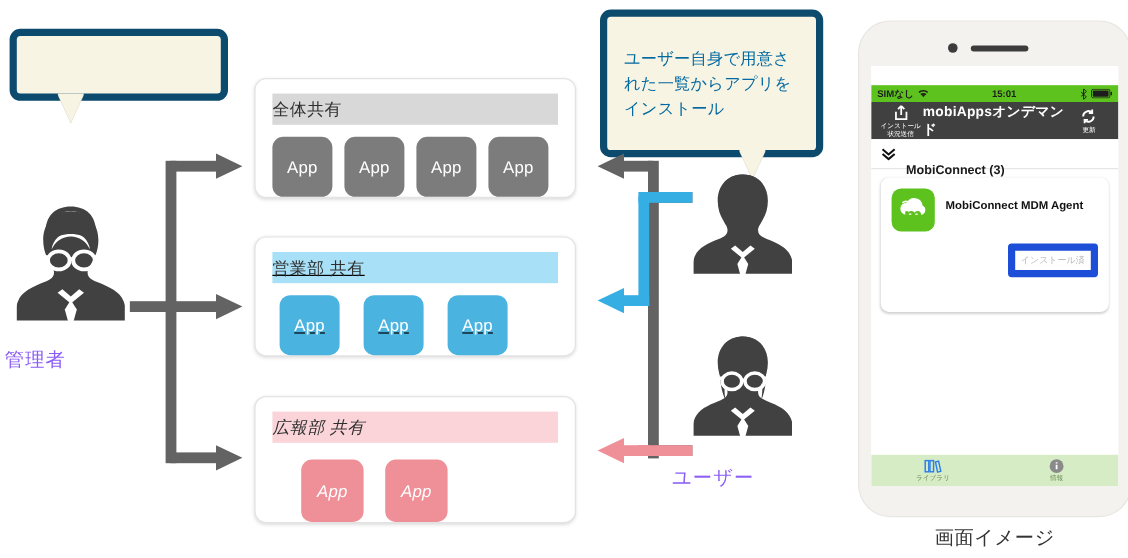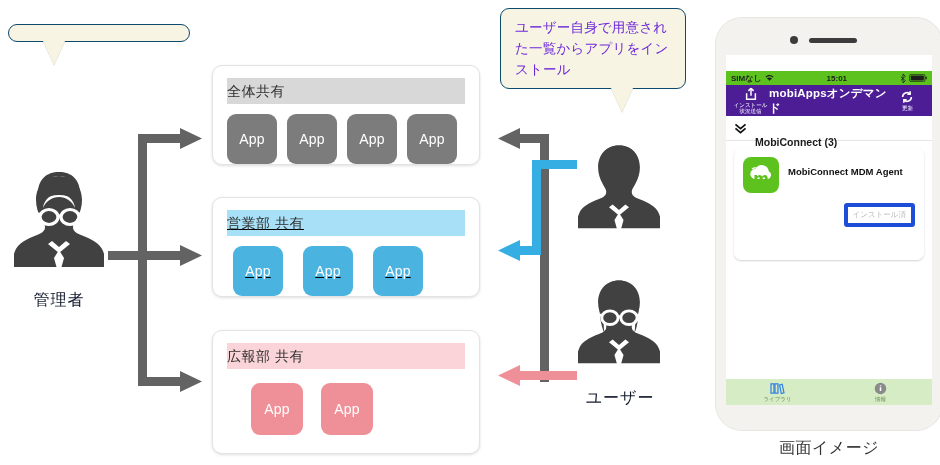--- a/index.html
+++ b/index.html
@@ -5,37 +5,37 @@
   html,body{margin:0;padding:0;}
   body{
     width:940px;height:465px;background:#ffffff;position:relative;overflow:hidden;
     font-family:"Liberation Sans","DejaVu Sans",sans-serif;
     -webkit-font-smoothing:antialiased;
   }
   .abs{position:absolute;}
 
   
   .callout{
-    position:absolute;background:#f7f4e4;border:1px solid #0c4a6e;border-radius:9px;
-    box-sizing:border-box;color:#6d28d9;font-size:13.5px;line-height:21px;
-    padding:8px 14px;letter-spacing:.2px;
+    position:absolute;background:#f7f4e4;border:6px solid #0c4a6e;border-radius:9px;
+    box-sizing:border-box;color:#0369a1;font-size:13.5px;line-height:21px;
+    padding:24px 14px;letter-spacing:.2px;
   }
   .callout .tail{
     position:absolute;width:0;height:0;border-left:11px solid transparent;
     border-right:11px solid transparent;border-top:24px solid #f7f4e4;
     bottom:-24px;filter:drop-shadow(0 1px 0 #dedacb);
   }
   #callout-admin{left:8px;top:24px;width:182px;}
   #callout-admin .tail{left:34px;}
   #callout-user{left:500px;top:8px;width:186px;}
   #callout-user .tail{left:110px;}
 
   
   .person-label{
-    position:absolute;text-align:center;font-size:16px;color:#0f172a;letter-spacing:1px;
+    position:absolute;text-align:left;font-size:16px;color:#8b5cf6;letter-spacing:1px;
   }
 
   
   .group-card{
     position:absolute;left:212px;width:268px;background:#fff;border:1px solid #e3e3e3;
     border-radius:10px;box-shadow:0 1px 3px rgba(0,0,0,.13);box-sizing:border-box;
   }
   .group-head{
     margin:12px 14px 0 14px;height:26px;line-height:26px;text-align:left;
     font-size:14px;color:#2f2f2f;letter-spacing:.5px;
@@ -45,53 +45,53 @@
     width:50px;height:50px;border-radius:9px;color:#fff;font-size:14px;
     display:flex;align-items:center;justify-content:center;letter-spacing:.2px;
   }
   #group-all{top:65px;height:100px;}
   #group-all .group-head{background:#d8d8d8;}
   #group-all .tile{background:#7c7c7c;}
   #group-sales{top:197px;height:100px;text-decoration:underline;}
   #group-sales .group-head{background:#a8e0f7;}
   #group-sales .tile{background:#4ab3e0;}
   #group-sales .tiles{gap:20px;padding-left:20px;}
-  #group-pr{top:330px;height:124px;}
+  #group-pr{top:330px;height:106px;font-style:italic;}
   #group-pr .group-head{background:#fad4d8;}
   #group-pr .tile{background:#ef8f97;width:52px;height:52px;}
   #group-pr .tiles{gap:18px;padding-left:38px;padding-top:14px;}
 
   
   #phone{
     position:absolute;left:716px;top:18px;width:226px;height:412px;
     background:#f4f2ee;border-radius:26px;box-shadow:0 0 0 1px #e8e6e1;
   }
   #phone-speaker{position:absolute;left:93px;top:20px;width:48px;height:5px;border-radius:3px;background:#3c3c3c;}
   #phone-cam{position:absolute;left:74px;top:18px;width:8px;height:8px;border-radius:50%;background:#3c3c3c;}
   #screen{position:absolute;left:10px;top:37px;width:206px;height:350px;background:#fff;overflow:hidden;}
 
   #statusbar{height:14px;background:#5dc21e;display:flex;align-items:center;
              font-size:8px;color:#1d1d1d;padding:0 5px;font-weight:bold;margin-top:16px;}
-  #navbar{height:31px;background:#4c1d95;display:flex;align-items:center;
+  #navbar{height:31px;background:#404040;display:flex;align-items:center;
           justify-content:center;padding:0 6px;box-sizing:border-box;}
   #navbar .navbtn{width:40px;text-align:center;color:#fff;font-size:5.5px;line-height:6px;}
   #navbar .nav-title{color:#fff;font-size:11.5px;font-weight:bold;letter-spacing:.2px;}
 
   #group-row{height:24px;display:flex;align-items:center;gap:8px;padding:0 8px;
              background:#fff;border-bottom:1px solid #e6e6e6;}
   #group-row .gname{font-size:10.5px;font-weight:bold;color:#1a1a1a;margin-top:28px;}
 
   .app-card{margin:7px 8px;background:#fff;border-radius:7px;box-shadow:0 1px 2px rgba(0,0,0,.18);
             padding:9px;box-sizing:border-box;height:112px;position:relative;}
   .app-top{display:flex;align-items:flex-start;gap:9px;}
   .app-icon{width:36px;height:36px;border-radius:8px;flex:none;position:relative;overflow:hidden;}
   .app-name{font-size:9.5px;font-weight:bold;color:#111;line-height:12px;padding-top:9px;}
   .app-meta{position:absolute;left:9px;top:54px;font-size:7.5px;color:#333;line-height:11px;}
   .app-btn{position:absolute;right:9px;top:55px;font-size:7.5px;padding:3px 5px;border-radius:3px;}
-  .app-btn.done{border:4px solid #1d4ed8;color:#b6b6b6;}
+  .app-btn.done{border:6px solid #1d4ed8;color:#b6b6b6;}
   .app-btn.install{border:1px solid #2f7fe8;color:#2f7fe8;}
 
   #tabbar{position:absolute;left:0;bottom:0;width:100%;height:26px;background:#d6ecc4;
           display:flex;align-items:center;}
   #tabbar .tab{flex:1;text-align:center;font-size:5.5px;line-height:7px;color:#6d8a58;}
   #tabbar .tab .tab-ico{display:block;margin:0 auto 1px auto;}
   #phone-caption{position:absolute;left:716px;top:438px;width:226px;text-align:center;
                  font-size:16px;color:#333;letter-spacing:.5px;}
 </style>
 </head>

